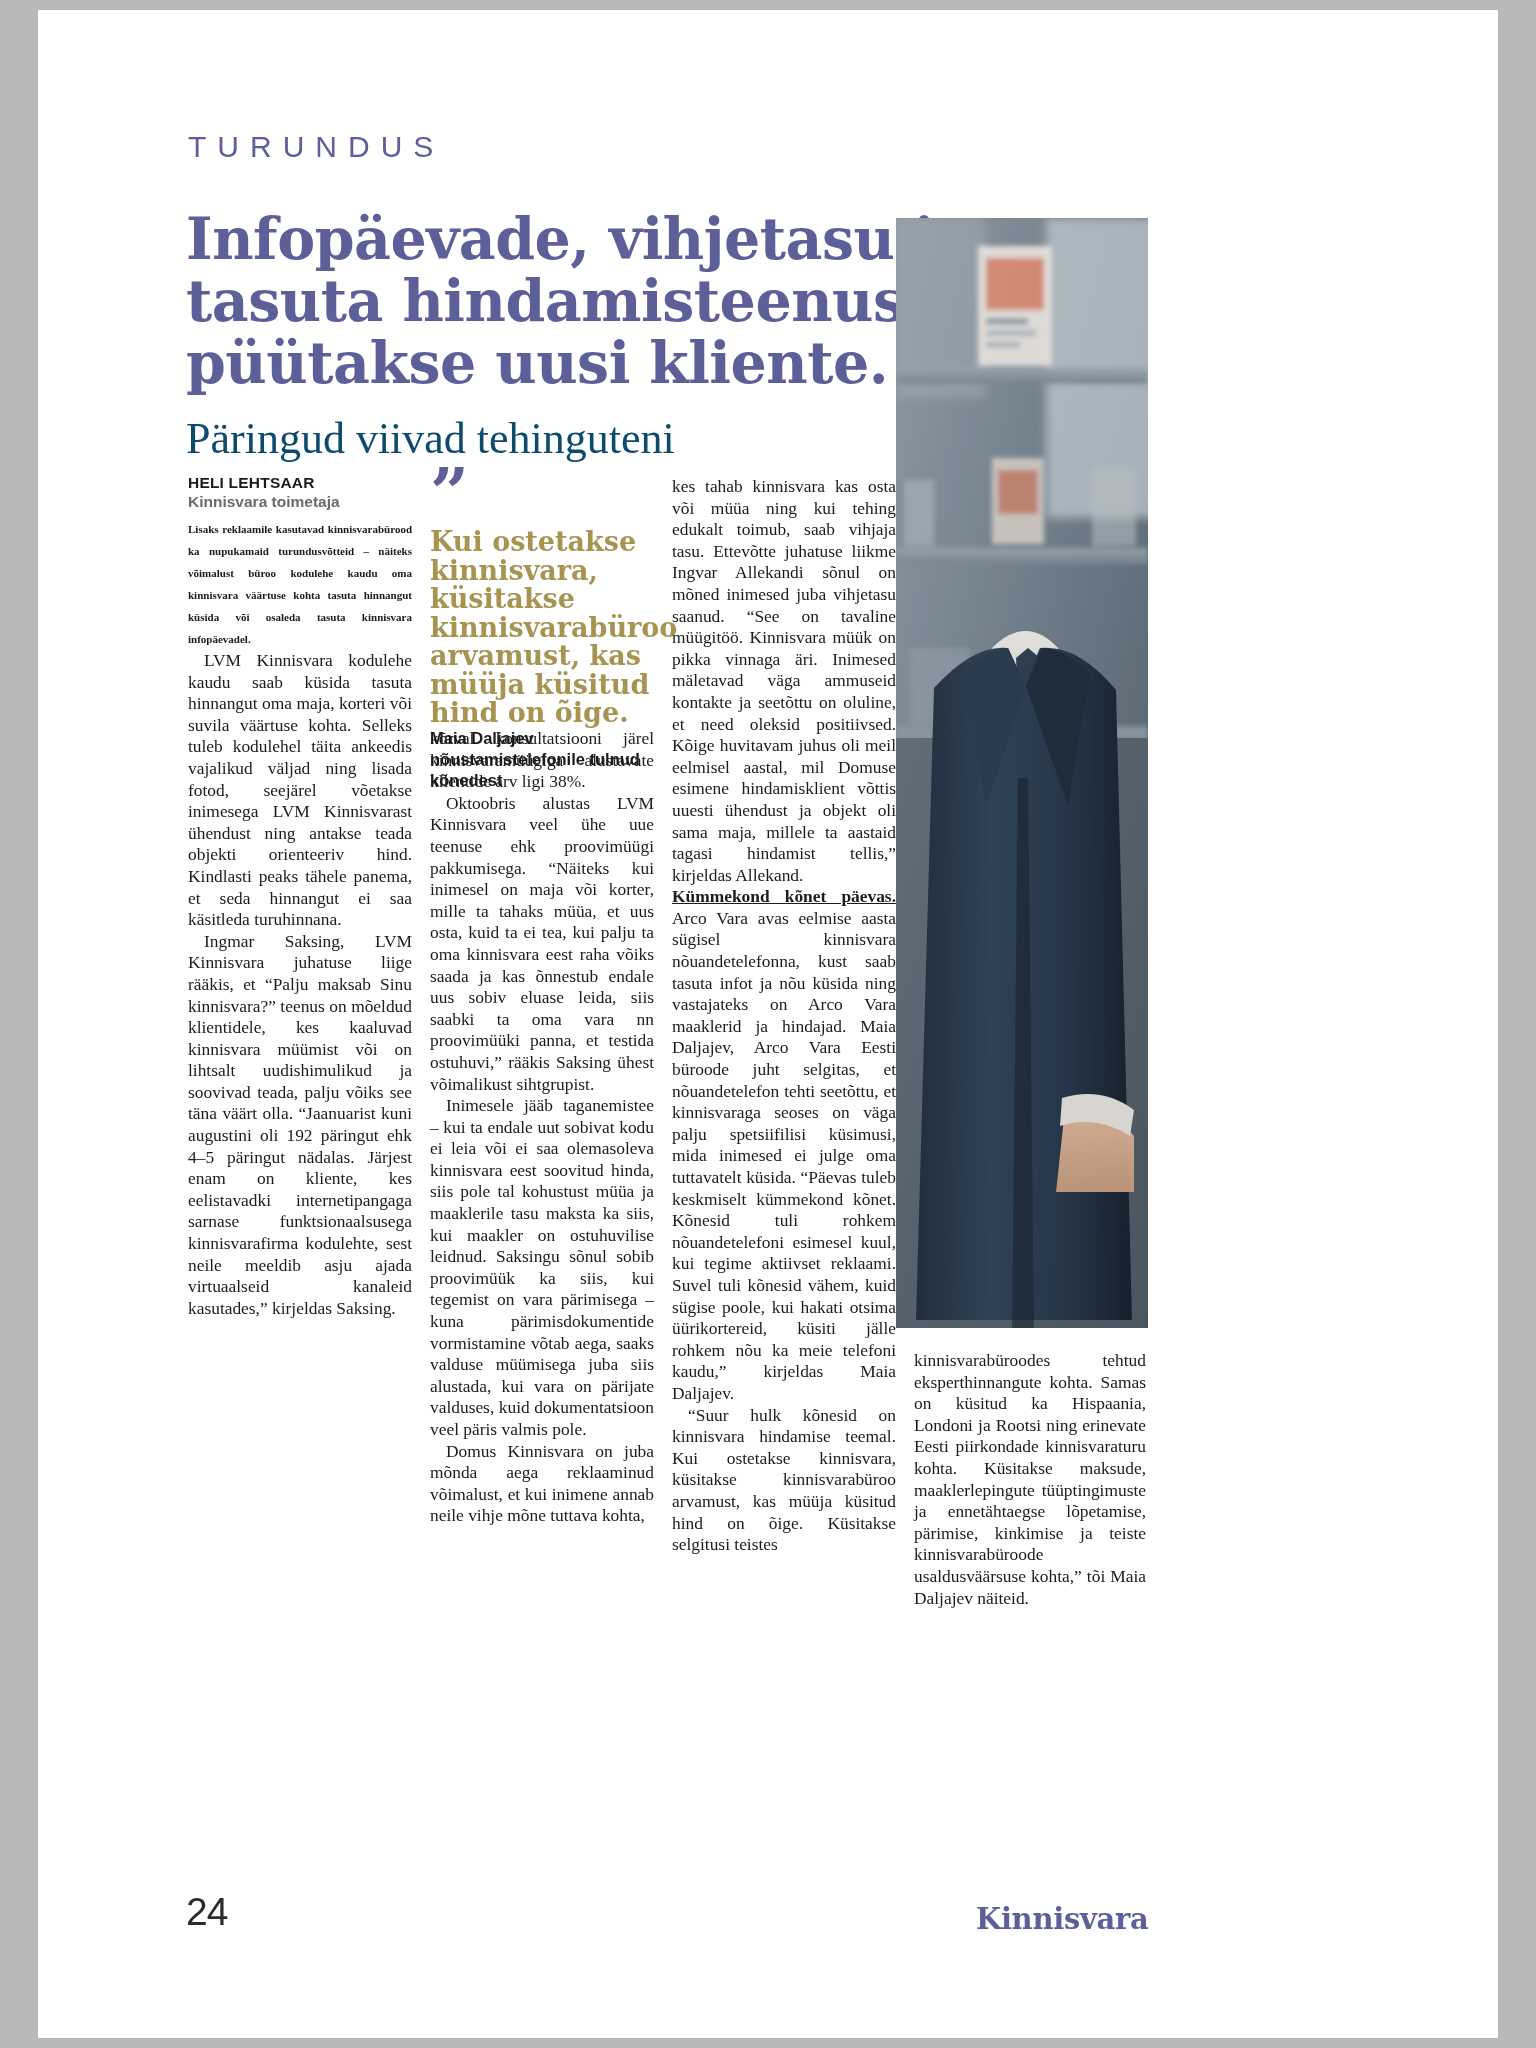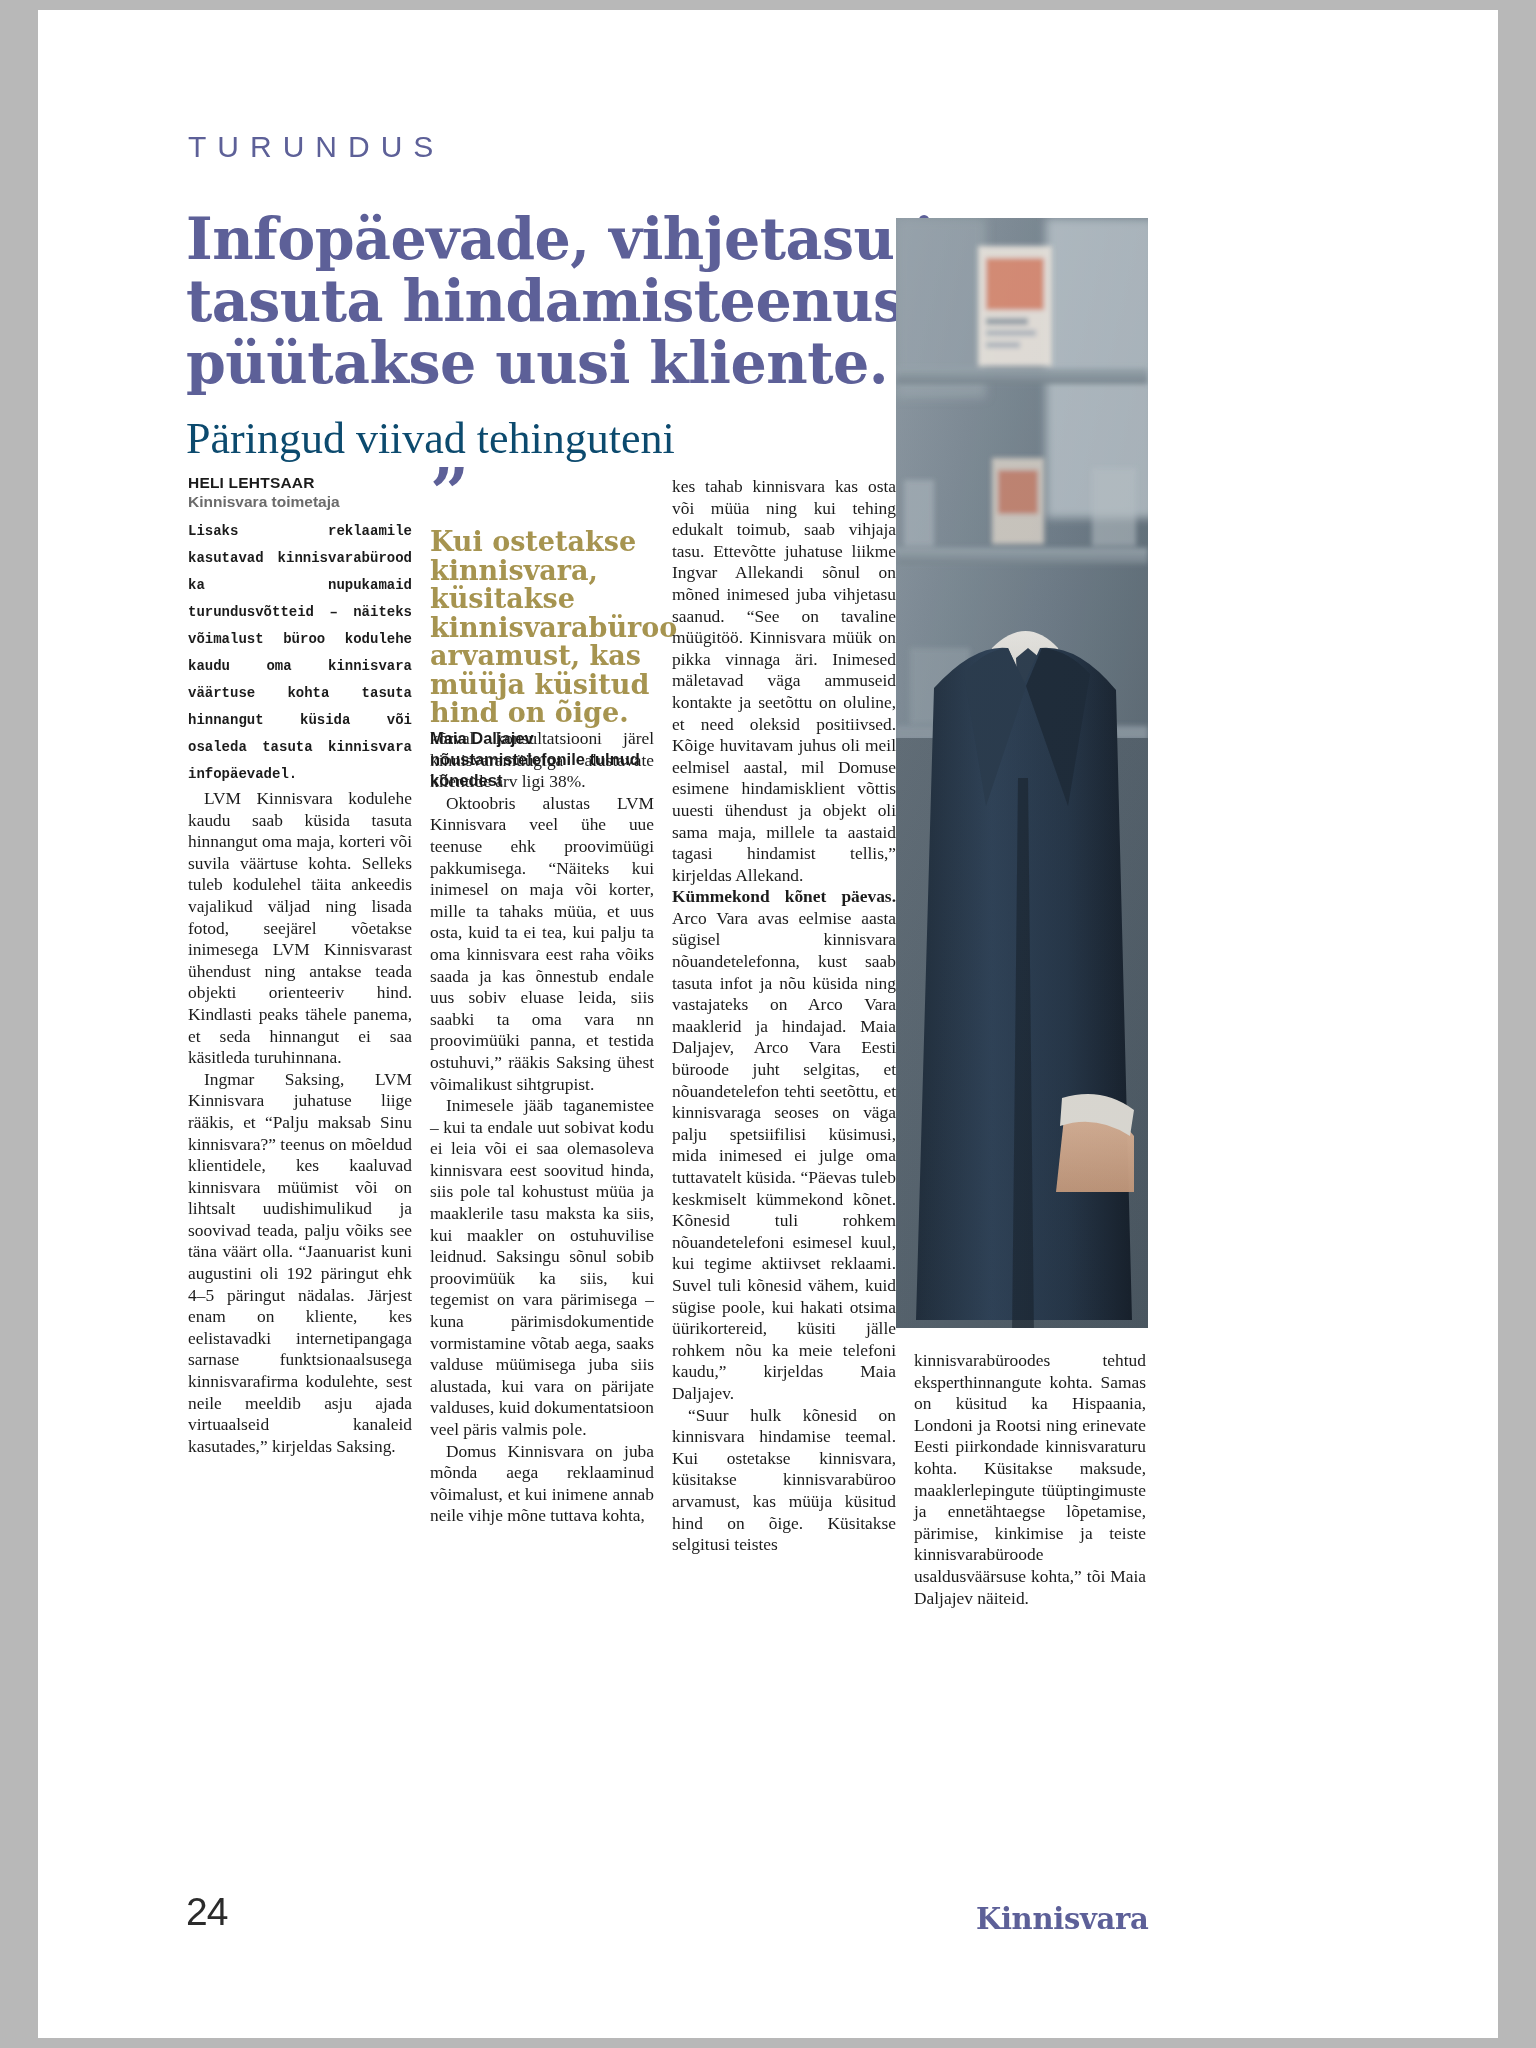--- a/index.html
+++ b/index.html
@@ -86,28 +86,27 @@
     line-height: 21.6px;
     color: #1b1b1b;
     text-align: justify;
     hyphens: auto;
   }
   .col p { margin: 0; text-indent: 16px; }
   .col p.first { text-indent: 0; }
   .col p.lead {
     font-weight: 700;
     text-indent: 0;
-    font-size: 14px;
-    line-height: 27px;
-    font-family: Liberation Mono, monospace;
+    font-size: 11px;
+    line-height: 22px;
   }
   .col p.subhead-run {
     text-indent: 0;
   }
-  .col p.subhead-run b { font-weight: 700; }
+  .col p.subhead-run b { font-weight: 700; text-decoration: underline; }
 
   #col1 { left: 150px; top: 508px; width: 224px; }
   #col2 { left: 392px; top: 718px; width: 224px; }
   #col3 { left: 634px; top: 466px; width: 224px; }
   #col4 { left: 876px; top: 1340px; width: 232px; }
 
   .byline {
     position: absolute;
     left: 150px;
     top: 464px;

